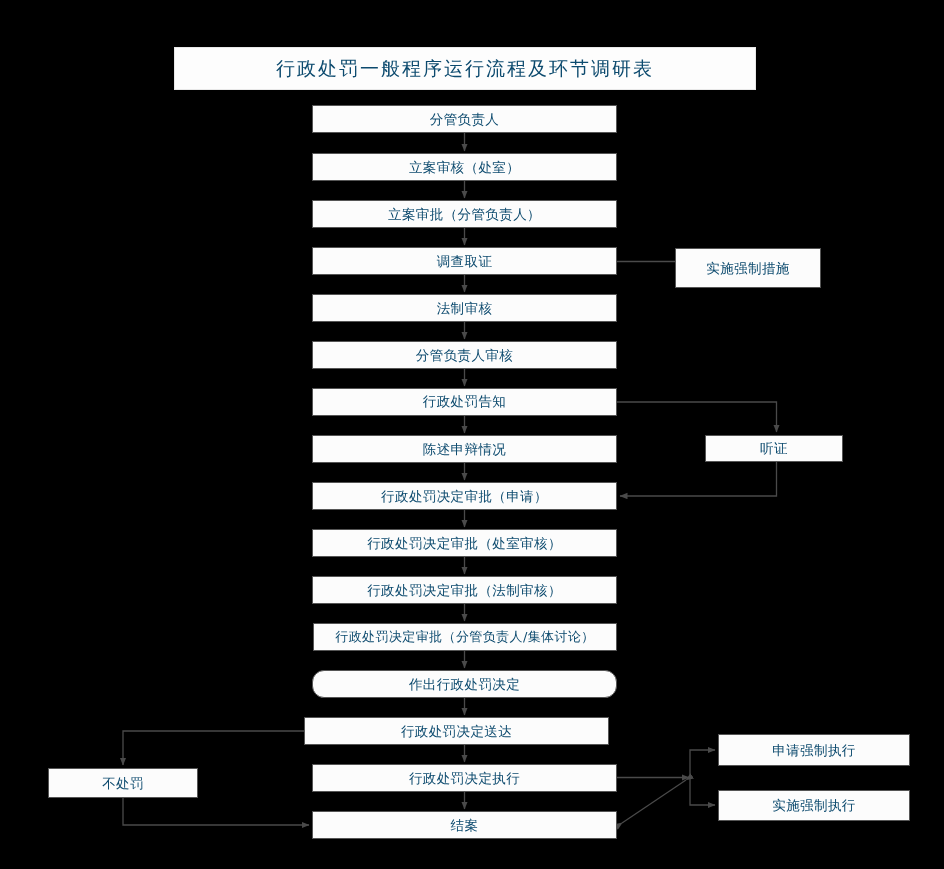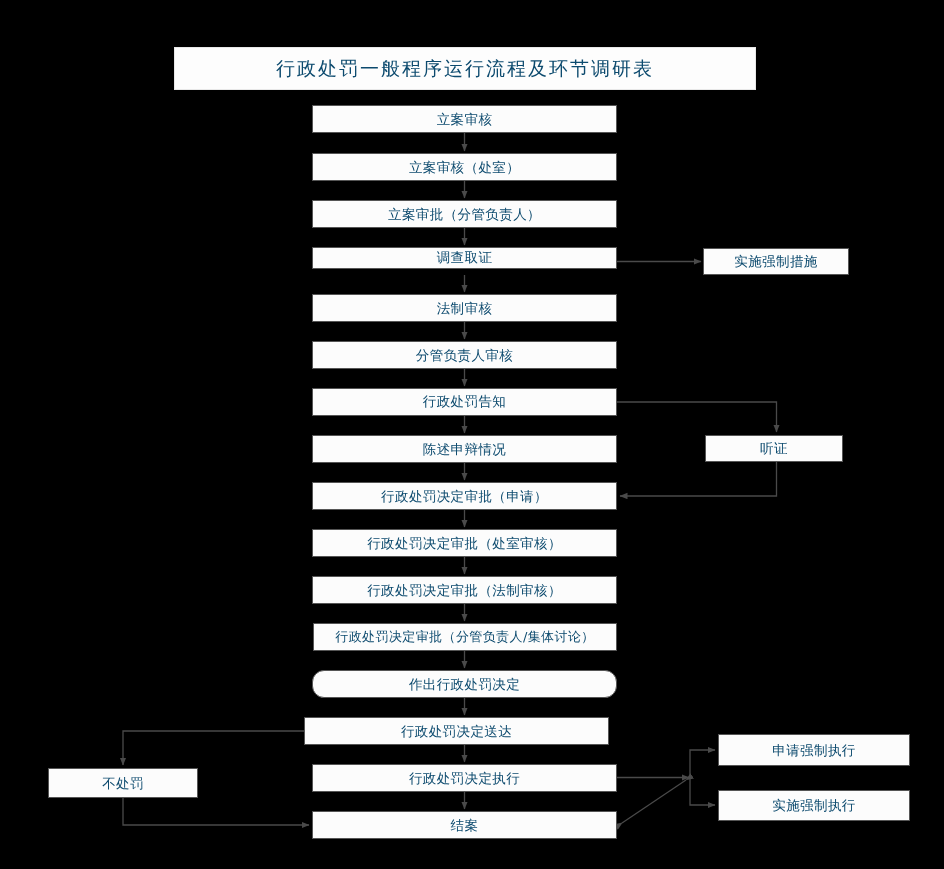--- a/index.html
+++ b/index.html
@@ -98,36 +98,36 @@
       <line x1="617" y1="777.5" x2="689" y2="777.5" marker-end="url(#ah)"></line>
       <path d="M690,777.5 L690,750 L715,750" marker-end="url(#ah)"></path>
       <path d="M690,777.5 L690,805 L715,805" marker-end="url(#ah)"></path>
 
       <line x1="686" y1="780" x2="622" y2="823" marker-end="url(#ahStart)" marker-start="url(#ah2)" transform="rotate(0)"></line>
     </g>
   </svg>
 
   <div class="node title-node" style="left:174px; top:47px; width:582px; height:43px;">行政处罚一般程序运行流程及环节调研表</div>
 
-  <div class="node" style="left:312px; top:105px; width:305px; height:28px;">立案审核</div>
+  <div class="node" style="left:312px; top:105px; width:305px; height:28px;">分管负责人</div>
   <div class="node" style="left:312px; top:153px; width:305px; height:28px;">立案审核（处室）</div>
   <div class="node" style="left:312px; top:200px; width:305px; height:28px;">立案审批（分管负责人）</div>
-  <div class="node" style="left:312px; top:247px; width:305px; height:22px;font-family:Liberation Serif, serif;">调查取证</div>
+  <div class="node" style="left:312px; top:247px; width:305px; height:28px;">调查取证</div>
   <div class="node" style="left:312px; top:294px; width:305px; height:28px;">法制审核</div>
   <div class="node" style="left:312px; top:341px; width:305px; height:28px;">分管负责人审核</div>
   <div class="node" style="left:312px; top:388px; width:305px; height:28px;font-family:Liberation Serif, serif;">行政处罚告知</div>
   <div class="node" style="left:312px; top:435px; width:305px; height:28px;">陈述申辩情况</div>
   <div class="node" style="left:312px; top:529px; width:305px; height:28px;">行政处罚决定审批（处室审核）</div>
   <div class="node" style="left:312px; top:482px; width:305px; height:28px;">行政处罚决定审批（申请）</div>
   <div class="node" style="left:312px; top:576px; width:305px; height:28px;">行政处罚决定审批（法制审核）</div>
   <div class="node" style="left:313px; top:623px; width:304px; height:28px; font-size:13px;">行政处罚决定审批（分管负责人/集体讨论）</div>
   <div class="node" style="left:312px; top:670px; width:305px; height:28px;border-radius:12px;">作出行政处罚决定</div>
   <div class="node" style="left:304px; top:717px; width:305px; height:28px;">行政处罚决定送达</div>
   <div class="node" style="left:312px; top:764px; width:305px; height:28px;">行政处罚决定执行</div>
   <div class="node" style="left:312px; top:811px; width:305px; height:28px;">结案</div>
 
-  <div class="node" style="left:703px; top:248px; width:146px; height:27px;">实施强制措施</div>
+  <div class="node" style="left:675px; top:248px; width:146px; height:40px;">实施强制措施</div>
   <div class="node" style="left:705px; top:435px; width:138px; height:27px;">听证</div>
   <div class="node" style="left:718px; top:734px; width:192px; height:32px;">申请强制执行</div>
   <div class="node" style="left:718px; top:790px; width:192px; height:31px;">实施强制执行</div>
   <div class="node" style="left:48px; top:768px; width:150px; height:30px;">不处罚</div>
 
 </div>
 
 </body></html>

